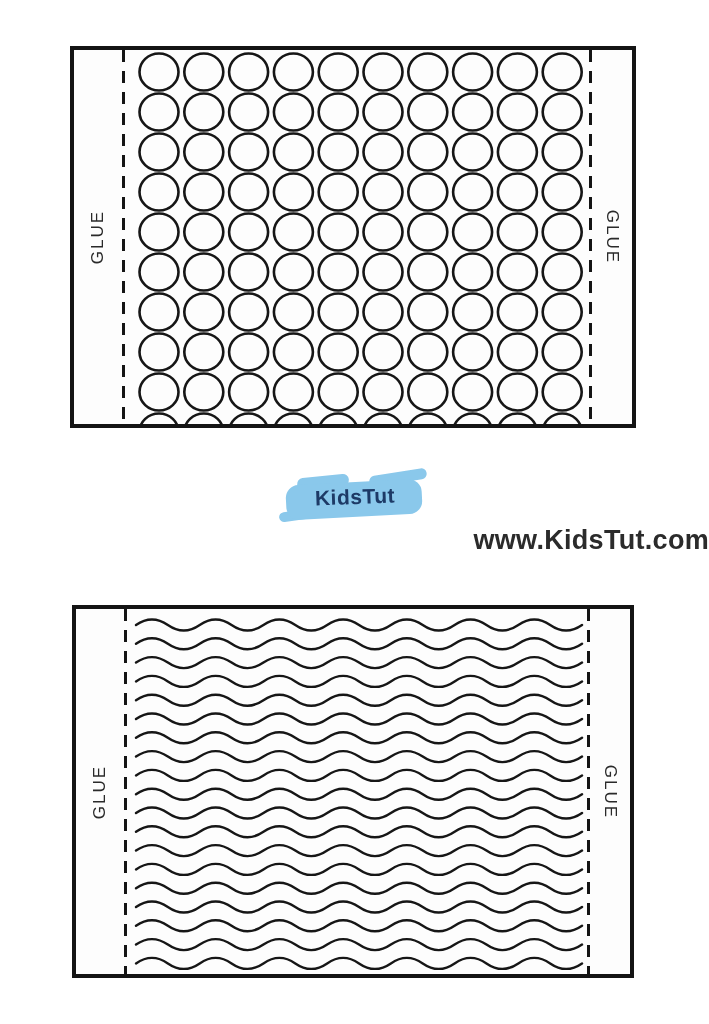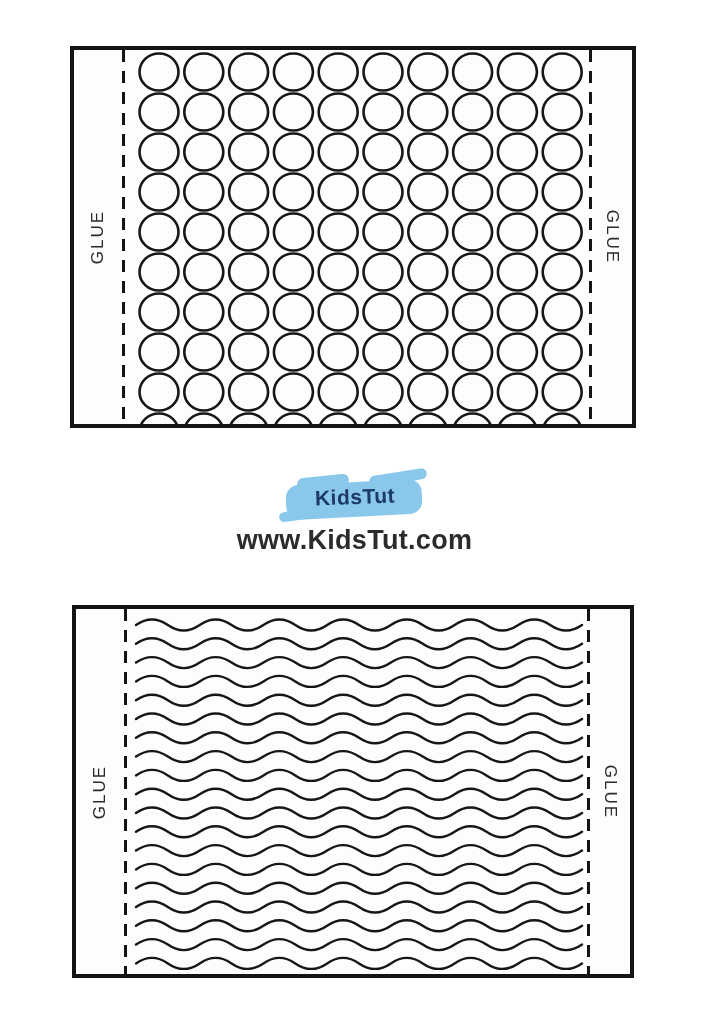--- a/index.html
+++ b/index.html
@@ -38,21 +38,21 @@
   .brush{position:absolute;background:#8ac8eb;}
   .brush-main{left:5px;top:11px;right:7px;bottom:6px;border-radius:13px;transform:rotate(-3deg);}
   .brush-topright{width:58px;height:11px;right:2px;top:1px;border-radius:6px;transform:rotate(-9deg);}
   .brush-topleft{width:52px;height:12px;left:16px;top:5px;border-radius:7px;transform:rotate(-6deg);}
   .brush-tail{width:40px;height:10px;left:-2px;bottom:3px;border-radius:6px;transform:rotate(-8deg);}
   .logo-text{
     position:absolute;left:0;right:0;top:14px;
     font-size:21px;font-weight:bold;letter-spacing:.5px;color:#1d3a66;transform:rotate(-2deg);
   }
   .site-url{
-    margin-top:2px;font-size:27px;font-weight:bold;letter-spacing:.3px;color:#2b2b2b;
+    margin-top:2px;font-size:27px;font-weight:bold;letter-spacing:.3px;color:#2b2b2b;text-align:right;
   }
 </style>
 </head>
 <body>
 
 <div>
 
   <section class="panel panel-top">
     <div class="panel-inner">
       <svg class="pattern-svg" width="558" height="374" viewBox="0 0 558 374">

